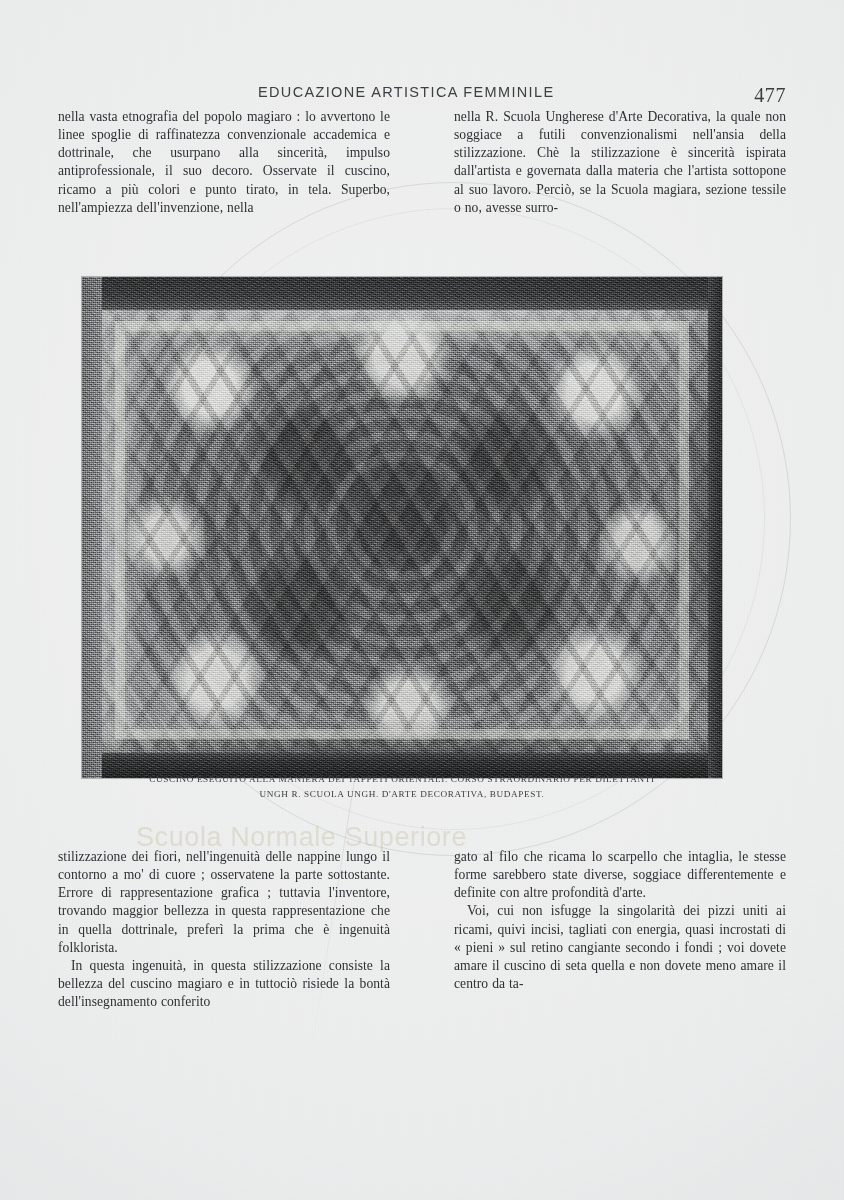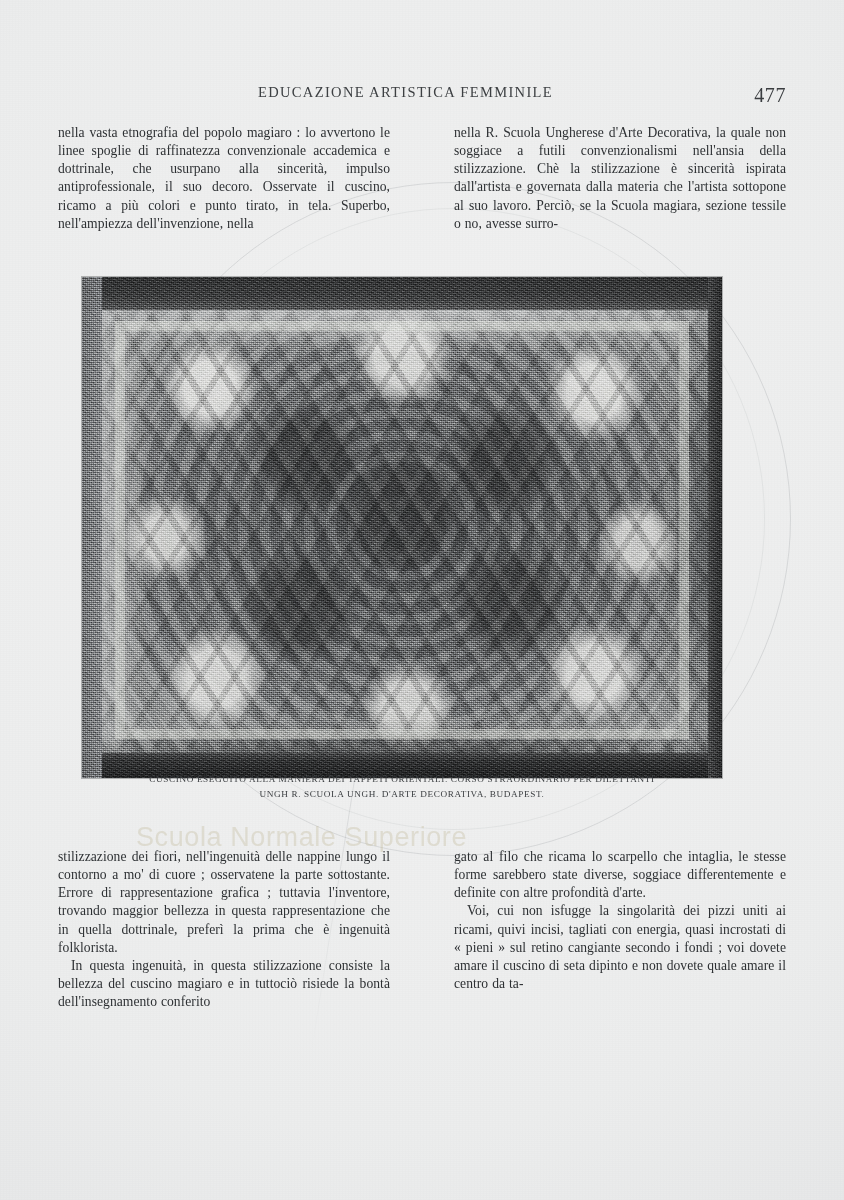--- a/index.html
+++ b/index.html
@@ -76,40 +76,40 @@
     height: 20px;
   }
   .header-title {
     position: absolute;
     left: 200px;
     top: 0;
     font-size: 14.5px;
     letter-spacing: 1.35px;
     color: #3d4043;
     white-space: nowrap;
-    font-family: Liberation Serif, serif;
+    font-family: Liberation Sans, sans-serif;
   }
   .header-folio {
     position: absolute;
     right: 0;
     top: 0;
     font-size: 20px;
     letter-spacing: .6px;
     color: #3a3d40;
   }
 
   
   .cols {
     position: absolute;
     left: 58px;
     width: 728px;
     display: flex;
     justify-content: space-between;
   }
-  .cols-top { top: 124px; gap: 24px; }
+  .cols-top { top: 108px; gap: 24px; }
   .cols-bottom { top: 848px; }
   .col {
     width: 332px;
   }
   .col p {
     margin: 0;
     font-size: 13.6px;
     line-height: 18.15px;
     text-align: justify;
     text-justify: inter-word;
@@ -322,17 +322,17 @@
     <div>UNGH R. SCUOLA UNGH. D'ARTE DECORATIVA, BUDAPEST.</div>
   </div>
 
   <div class="cols cols-bottom">
     <div class="col">
       <p>stilizzazione dei fiori, nell'ingenuità delle nappine lungo il contorno a mo' di cuore ; osservatene la parte sottostante. Errore di rappresentazione grafica ; tuttavia l'inventore, trovando maggior bellezza in questa rappresentazione che in quella dottrinale, preferì la prima che è ingenuità folklorista.</p>
       <p class="indent">In questa ingenuità, in questa stilizzazione consiste la bellezza del cuscino magiaro e in tuttociò risiede la bontà dell'insegnamento conferito</p>
     </div>
     <div class="col">
       <p>gato al filo che ricama lo scarpello che intaglia, le stesse forme sarebbero state diverse, soggiace differentemente e definite con altre profondità d'arte.</p>
-      <p class="indent">Voi, cui non isfugge la singolarità dei pizzi uniti ai ricami, quivi incisi, tagliati con energia, quasi incrostati di « pieni » sul retino cangiante secondo i fondi ; voi dovete amare il cuscino di seta dipinto e non dovete quale amare il centro da ta-</p>
+      <p class="indent">Voi, cui non isfugge la singolarità dei pizzi uniti ai ricami, quivi incisi, tagliati con energia, quasi incrostati di « pieni » sul retino cangiante secondo i fondi ; voi dovete amare il cuscino di seta quella e non dovete meno amare il centro da ta-</p>
     </div>
   </div>
 
 </div>
 
 </body></html>

